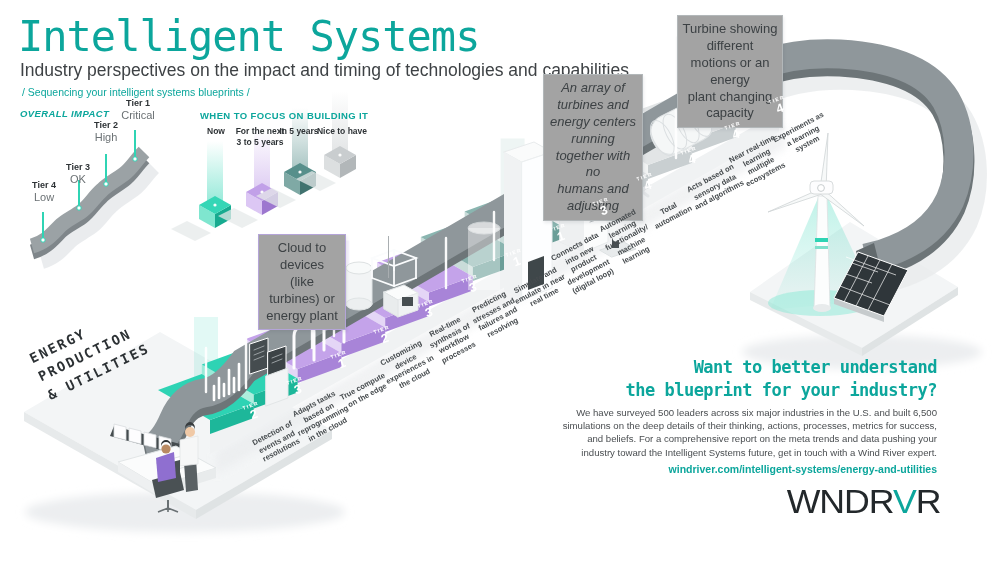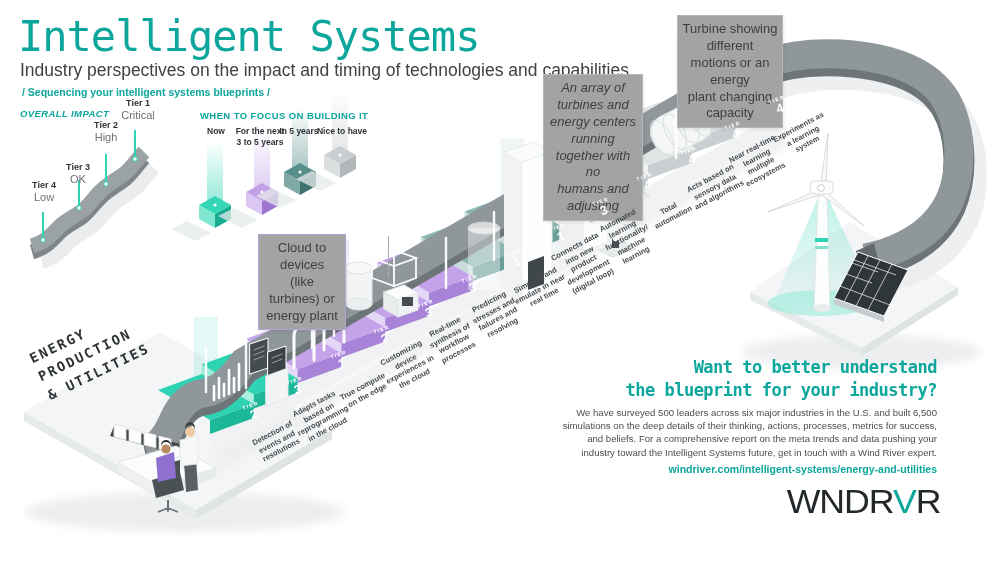--- a/index.html
+++ b/index.html
@@ -6,21 +6,21 @@
   html,body{margin:0;padding:0;background:#fff;}
   .stage{position:relative;width:1000px;height:570px;background:#ffffff;overflow:hidden;
          font-family:"Liberation Sans", sans-serif;}
   .abs{position:absolute;}
   .preline{white-space:pre-line;}
 
   
   .title{left:18px;top:12px;font-family:"DejaVu Sans Mono",monospace;font-size:42px;
          letter-spacing:-1px;color:#0ca69c;}
   .subtitle{left:20px;top:60px;font-size:17.5px;color:#3e4245;}
-  .kicker{left:22px;top:86px;font-size:10.5px;font-weight:bold;color:#0ca69c;}
+  .kicker{left:22px;top:86px;font-size:10.5px;font-weight:normal;color:#0ca69c;}
   .legend-title{font-size:9.5px;font-weight:bold;color:#0ca69c;letter-spacing:.4px;}
 
   .tierlegend{width:64px;text-align:center;line-height:1.2;}
   .tierlegend .tname{display:block;font-size:9px;font-weight:bold;color:#2e3336;}
   .tierlegend .tlevel{display:block;font-size:11px;color:#6b7174;}
 
   .timing-label{font-size:8.5px;font-weight:bold;color:#2e3336;text-align:center;line-height:1.25;}
 
   
   .callout{background:#a3a3a3;border:1px solid #b2b7b9;padding:5px 4px;font-size:13px;

